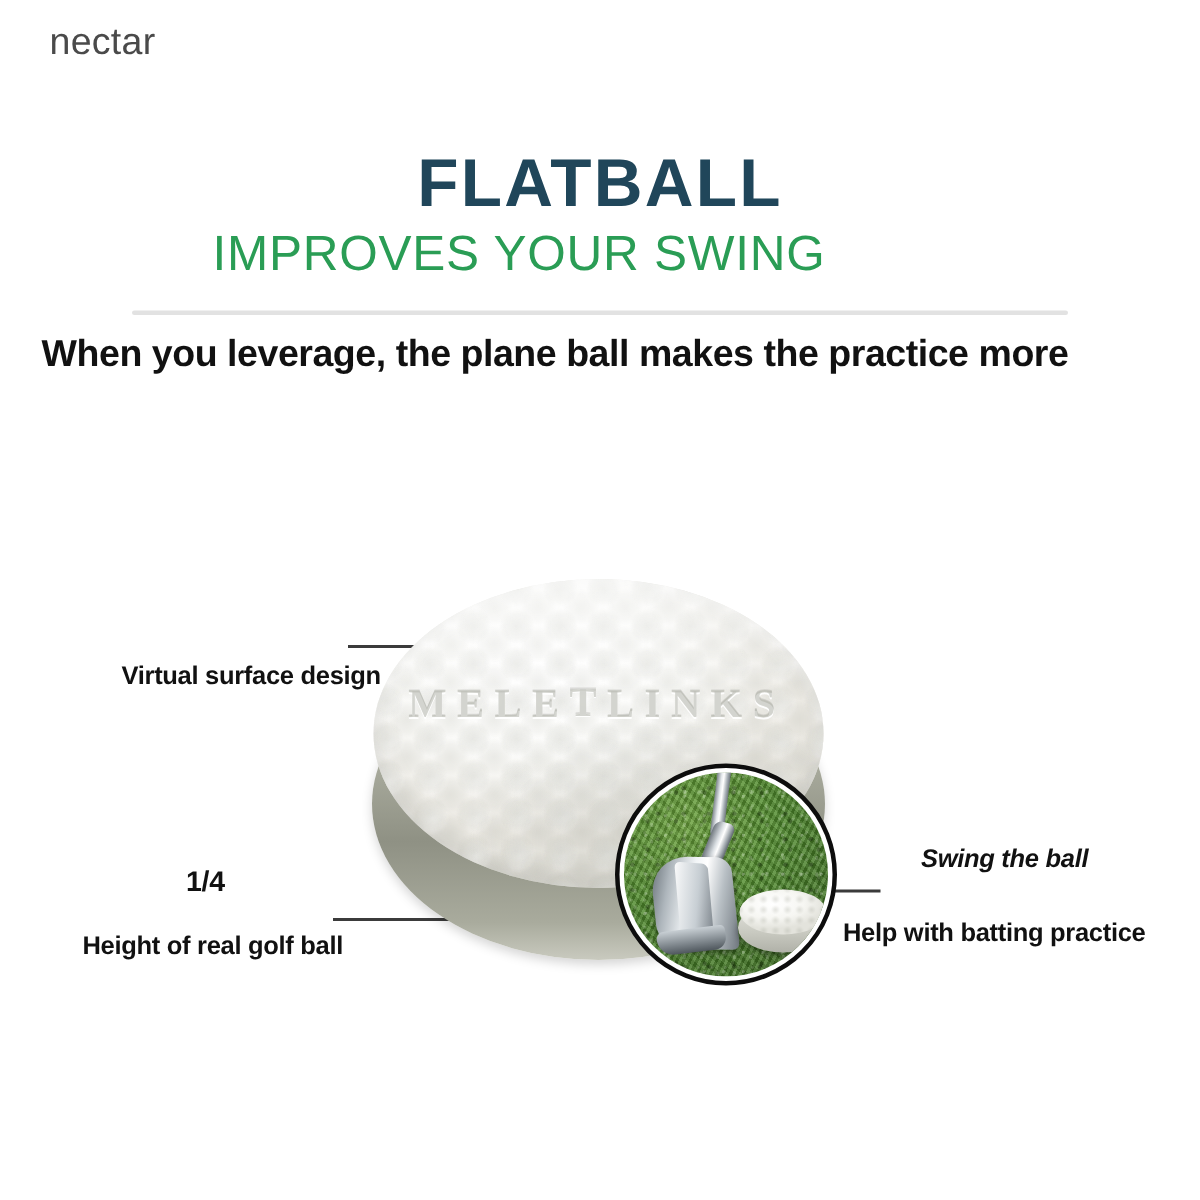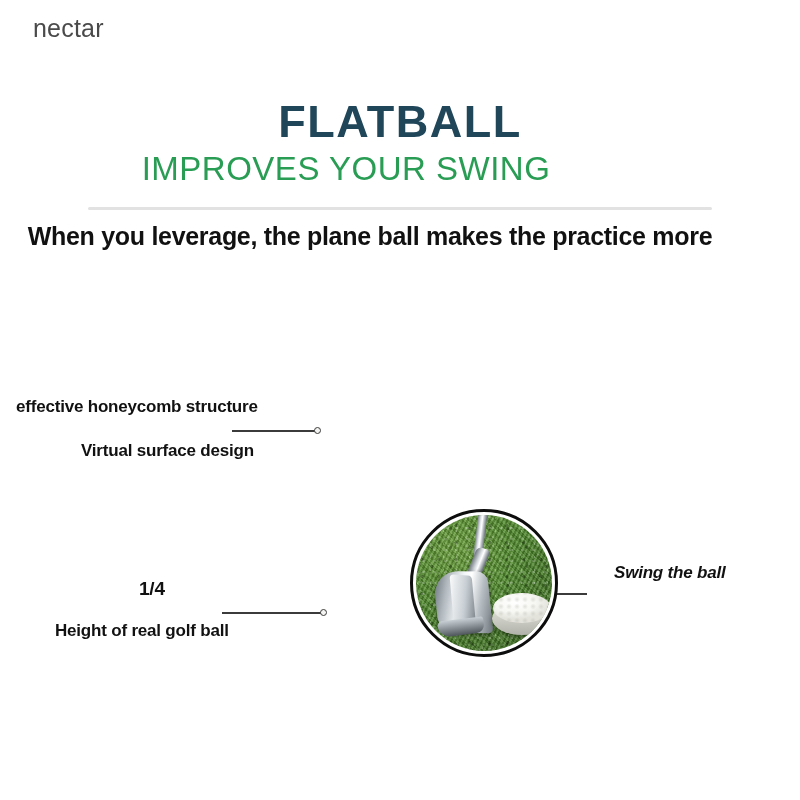--- a/index.html
+++ b/index.html
@@ -84,21 +84,21 @@
     position: absolute;
     font-size: 17px;
     font-weight: bold;
     color: #111111;
     white-space: nowrap;
     letter-spacing: -0.2px;
     font-family: "Liberation Sans", "DejaVu Sans", sans-serif;
   }
   .anno-honeycomb { left: 16px;  top: 397px; }
   .anno-virtual   { left: 57px;  top: 441px; margin-left: 24px; }
-  .anno-quarter   { left: 139px; top: 578px; font-size: 19px; text-align: center; }
+  .anno-quarter   { left: 124px; top: 578px; font-size: 19px; text-align: center; }
   .anno-height    { left: 55px;  top: 621px; }
   .anno-swing     { left: 614px; top: 563px; font-style: italic; }
   .anno-batting   { left: 562px; top: 612px; }
 
   
   .leader {
     position: absolute;
     height: 1.6px;
     background: #3b3b3b;
   }
@@ -349,31 +349,40 @@
   <div class="tagline">When you leverage, the plane ball makes the practice more</div>
 
   <div class="leader leader-top"></div>
   <div class="leader-dot dot-top"></div>
 
   <div class="leader leader-bottom"></div>
   <div class="leader-dot dot-bottom"></div>
 
   <div class="leader leader-right"></div>
 
-  <div class="anno anno-honeycomb">effective honeycomb structure</div>
 
   <div class="anno anno-virtual">Virtual surface design</div>
 
   <div class="anno anno-quarter">1/4</div>
 
   <div class="anno anno-height">Height of real golf ball</div>
 
   <div class="anno anno-swing">Swing the ball</div>
 
-
+  <div class="anno anno-batting">Help with batting practice</div>
+
+  <div class="disc-wrap">
+    <div class="disc-side"></div>
+    <div class="disc-top">
+      <div class="dimples"></div>
+      <div class="dimples2"></div>
+      <div class="disc-shade"></div>
+    </div>
+    <div class="disc-brand"><span>MELE</span><span class="tee">T</span><span>LINKS</span></div>
+  </div>
 
   <div class="inset">
     <div class="inset-photo">
       <div class="turf-speckle"></div>
       <div class="club-shaft"></div>
       <div class="club-hosel"></div>
       <div class="club-head"></div>
       <div class="club-face"></div>
       <div class="club-sole"></div>
       <div class="inset-ball">

